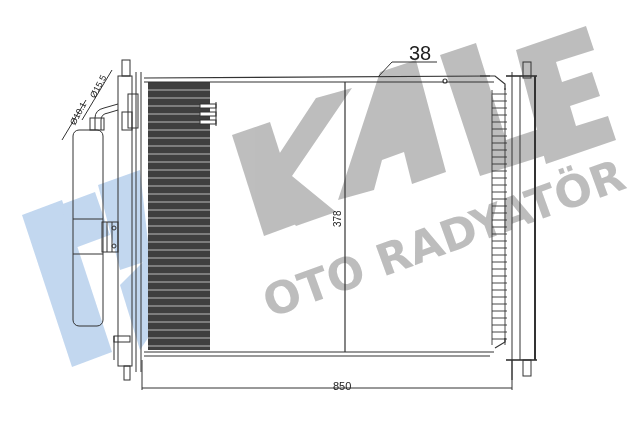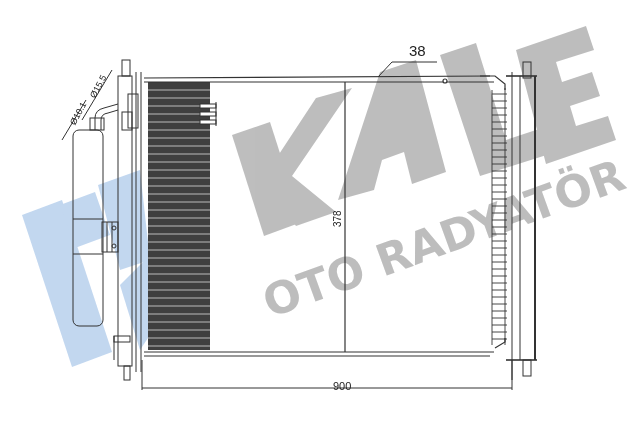--- a/index.html
+++ b/index.html
@@ -1,19 +1,19 @@
 <!DOCTYPE html>
 <html><head>
 <meta charset="utf-8">
 <style>
   html, body { margin: 0; padding: 0; background: #ffffff; }
   body { width: 640px; height: 427px; position: relative; overflow: hidden; font-family: "Liberation Sans", sans-serif; }
   #stage { position: absolute; left: 0; top: 0; width: 640px; height: 427px; }
   .dim-label { position: absolute; font-family: "Liberation Sans", sans-serif; color: #222; }
-  .dim-top { left: 409px; top: 42px; font-size: 15px; }
+  .dim-top { left: 409px; top: 42px; font-size: 20px; }
   .dim-bottom { left: 333px; top: 380px; font-size: 11px; }
   .dim-height { left: 332px; top: 227px; font-size: 10px; transform: rotate(-90deg); transform-origin: left top; }
   .dia-label { position: absolute; font-size: 9px; color: #222; transform: rotate(-62deg); transform-origin: left top; white-space: nowrap; }
   .dia-1 { left: 88px; top: 95px; }
   .dia-2 { left: 68px; top: 122px; }
 </style>
 </head>
 <body>
 
 <div id="stage">
@@ -178,18 +178,18 @@
       <polyline points="378,77 392,62 437,62"></polyline>
       <line x1="142" y1="360" x2="142" y2="390"></line>
       <line x1="512" y1="360" x2="512" y2="390"></line>
       <line x1="142" y1="388" x2="512" y2="388"></line>
       <line x1="82" y1="120" x2="112" y2="70"></line>
       <line x1="62" y1="140" x2="86" y2="100"></line>
     </g>
   </svg>
 
   <div class="dim-label dim-top">38</div>
-  <div class="dim-label dim-bottom">900</div>
+  <div class="dim-label dim-bottom">850</div>
   <div class="dim-label dim-height">378</div>
   <div class="dia-label dia-1">Ø15.5</div>
   <div class="dia-label dia-2">Ø10.1</div>
   
 </div>
 
 </body></html>

